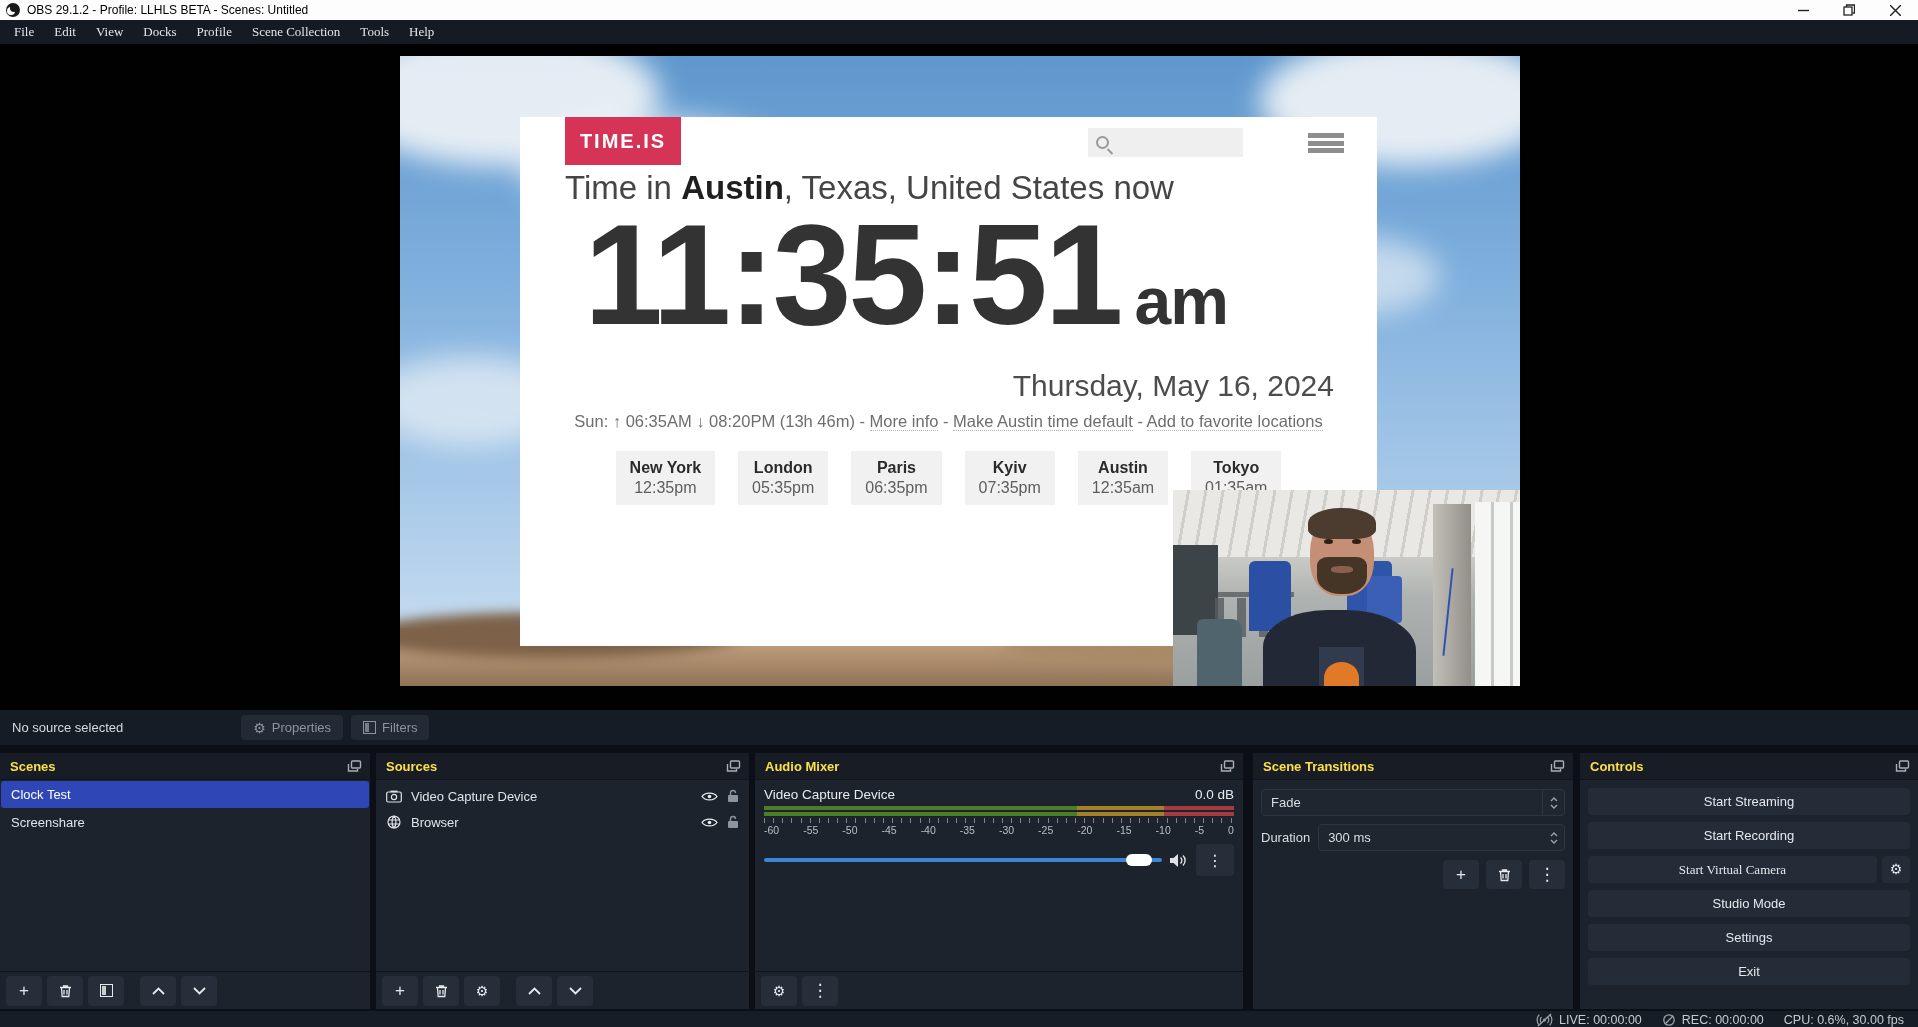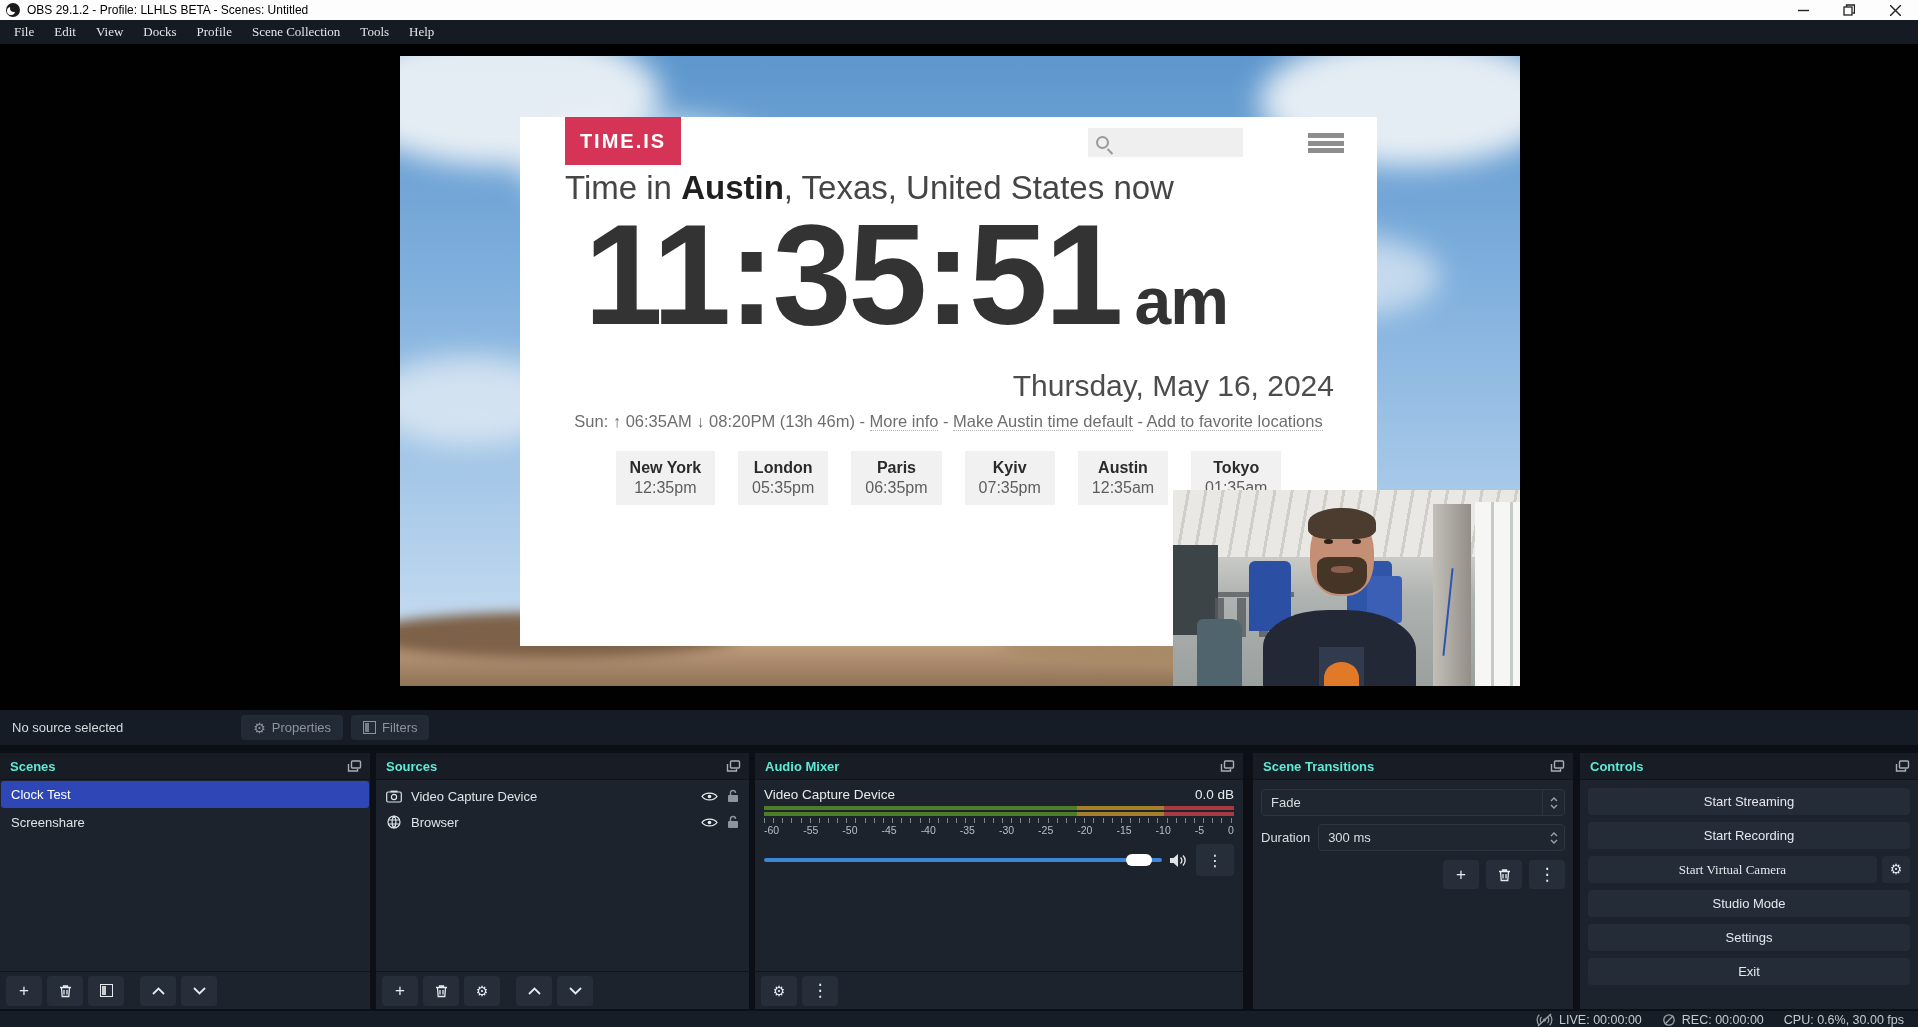--- a/index.html
+++ b/index.html
@@ -83,21 +83,21 @@
   
   .srcbar { height:35px; background:#161c26; display:flex; align-items:center; font-size:13px; color:#d6dade; padding-left:12px; position:relative; }
   .srcbar .btn { background:#222a36; color:#8d949e; border-radius:4px; height:25px; display:flex; align-items:center; gap:6px; padding:0 12px; margin-left:8px; }
   .srcbar .btn:first-of-type { margin-left:118px; }
   .gear-glyph { font-size:14px; line-height:1; }
 
   
   .docks { height:256px; margin-top:8px; display:flex; background:#0c1016; }
   .dock { background:#1d232d; display:flex; flex-direction:column; position:relative; }
   .dock-head { height:27px; background:#171c25; display:flex; align-items:center; justify-content:space-between;
-               padding:0 8px 0 10px; font-size:13px; font-weight:bold; color:#5eead4; border-bottom:1px solid #10141b; flex:0 0 27px; }
+               padding:0 8px 0 10px; font-size:13px; font-weight:bold; color:#fde047; border-bottom:1px solid #10141b; flex:0 0 27px; }
   .popout { opacity:.85; }
   .dock-body { flex:1; position:relative; }
   .dock-toolbar { height:38px; border-top:1px solid #10141b; display:flex; align-items:center; padding:0 6px; gap:5px; }
   .tb-btn { width:36px; height:30px; background:#262e3a; border-radius:4px; display:flex; align-items:center; justify-content:center; color:#e6e9ed; font-size:17px; }
   .tb-gap { width:6px; }
 
   .d-scenes { width:370px; }
   .d-sources { width:373px; margin-left:6px; }
   .d-mixer { width:488px; margin-left:6px; }
   .d-trans { width:320px; margin-left:10px; }

